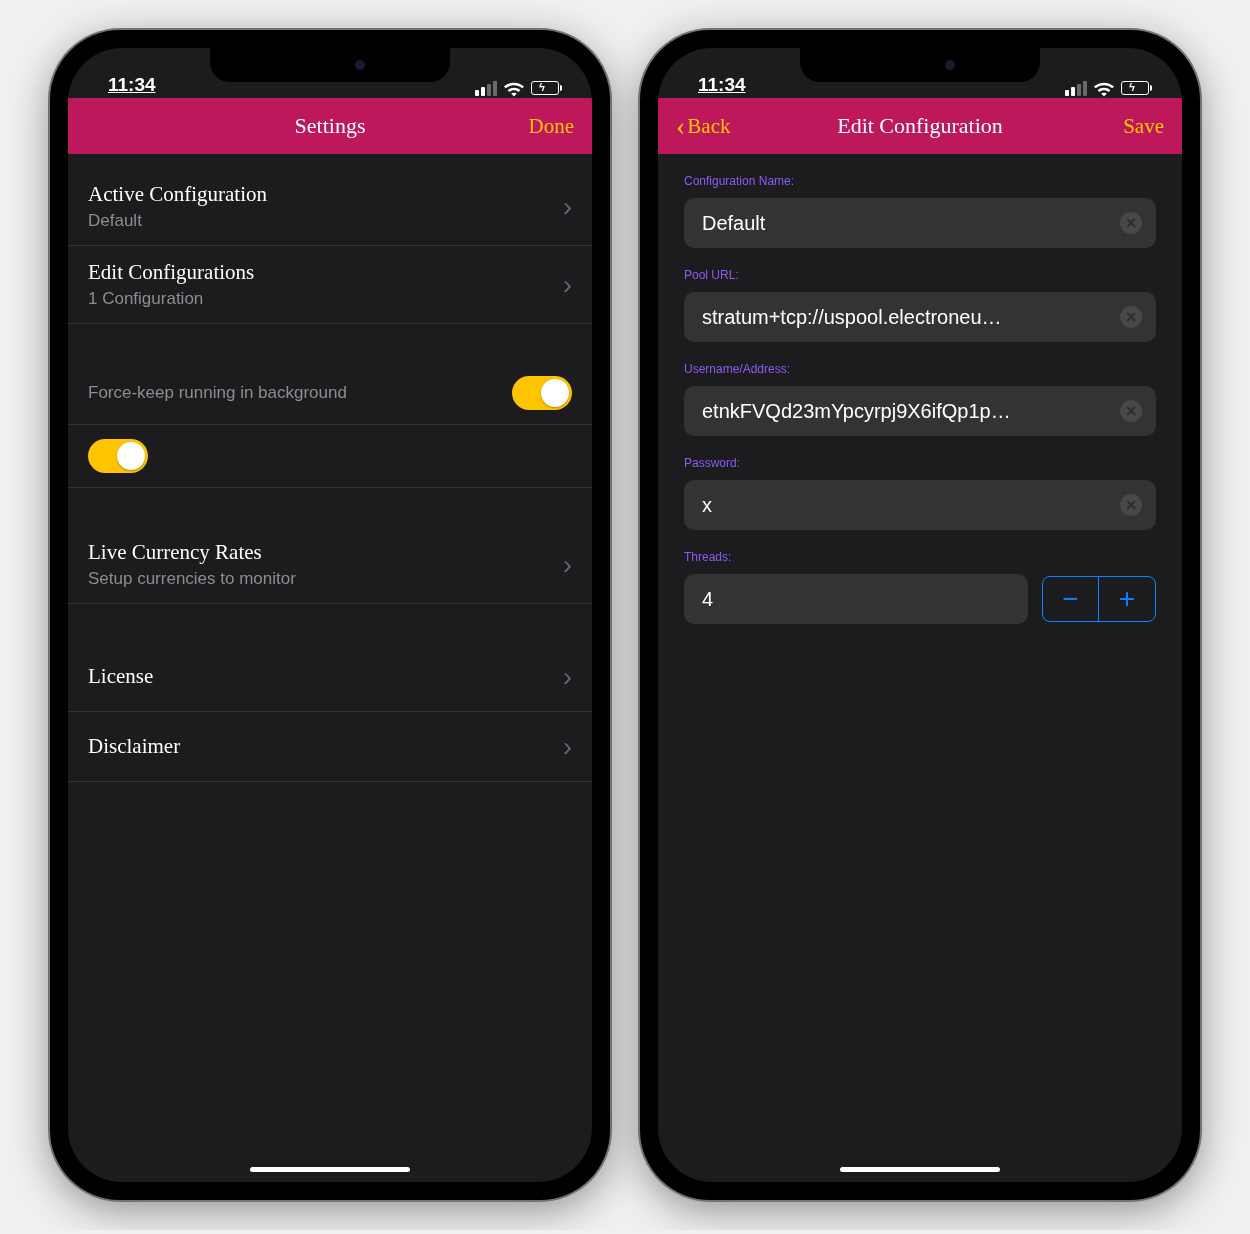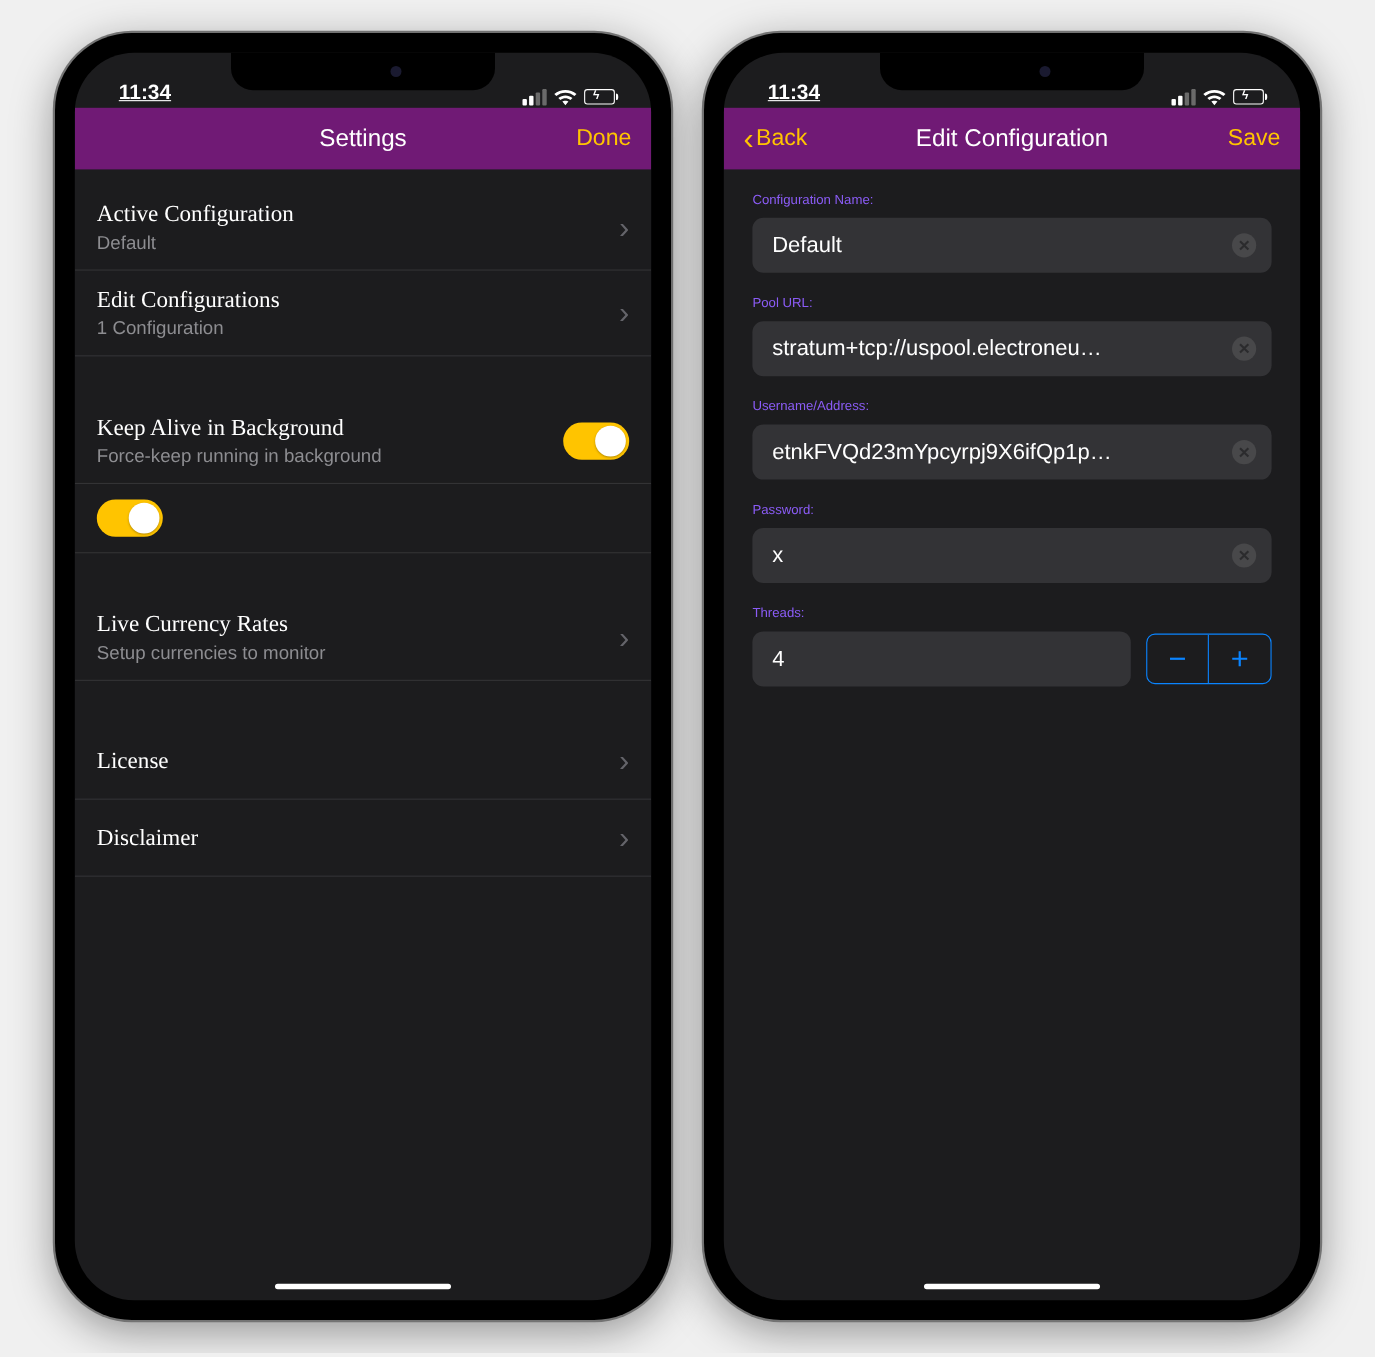--- a/index.html
+++ b/index.html
@@ -75,26 +75,27 @@
   .signal-icon span:nth-child(4){height:15px;background:#6a6a6a;}
   .wifi-icon { display:inline-block; width:22px;height:16px; }
   .battery-icon { display:inline-flex; align-items:center; }
   .battery-body { width:28px;height:14px;border:1.5px solid #fff;border-radius:3px;position:relative;padding:1.5px; }
   .battery-fill { width:18%; height:100%; background:#ff3b30; border-radius:1px; }
   .battery-tip { width:2px;height:6px;background:#fff;border-radius:0 2px 2px 0;margin-left:1px; }
   .battery-bolt { position:absolute; left:7px; top:-1px; font-size:11px; color:#fff; }
 
   .navbar {
     height: 56px;
-    background: #701a75;
+    background: #be185d;
     display: flex;
     align-items: center;
     justify-content: space-between;
     padding: 0 18px;
     position: relative;
+    font-family: Liberation Serif, serif;
   }
   .navbar .title {
     position:absolute;
     left:0;right:0;
     text-align:center;
     color:#fff;
     font-size:22px;
     font-weight:500;
     pointer-events:none;
   }
@@ -216,21 +217,20 @@
             <span class="primary">Edit Configurations</span>
             <span class="secondary">1 Configuration</span>
           </div>
           <span class="chev-right">›</span>
         </div>
       </div>
 
       <div class="group">
         <div class="row">
           <div class="labels">
-            <span class="primary">Keep Alive in Background</span>
             <span class="secondary">Force-keep running in background</span>
           </div>
           <div class="toggle"></div>
         </div>
         <div class="row">
           <div class="toggle"></div>
         </div>
       </div>
 
       <div class="group">

